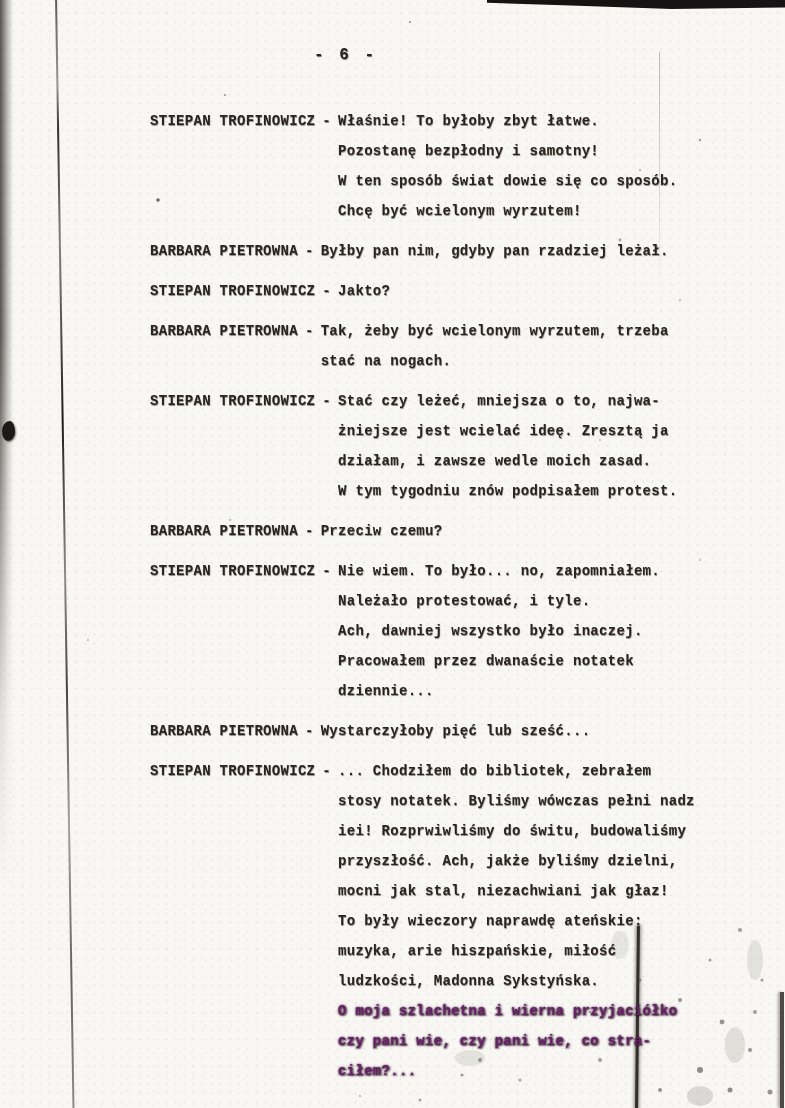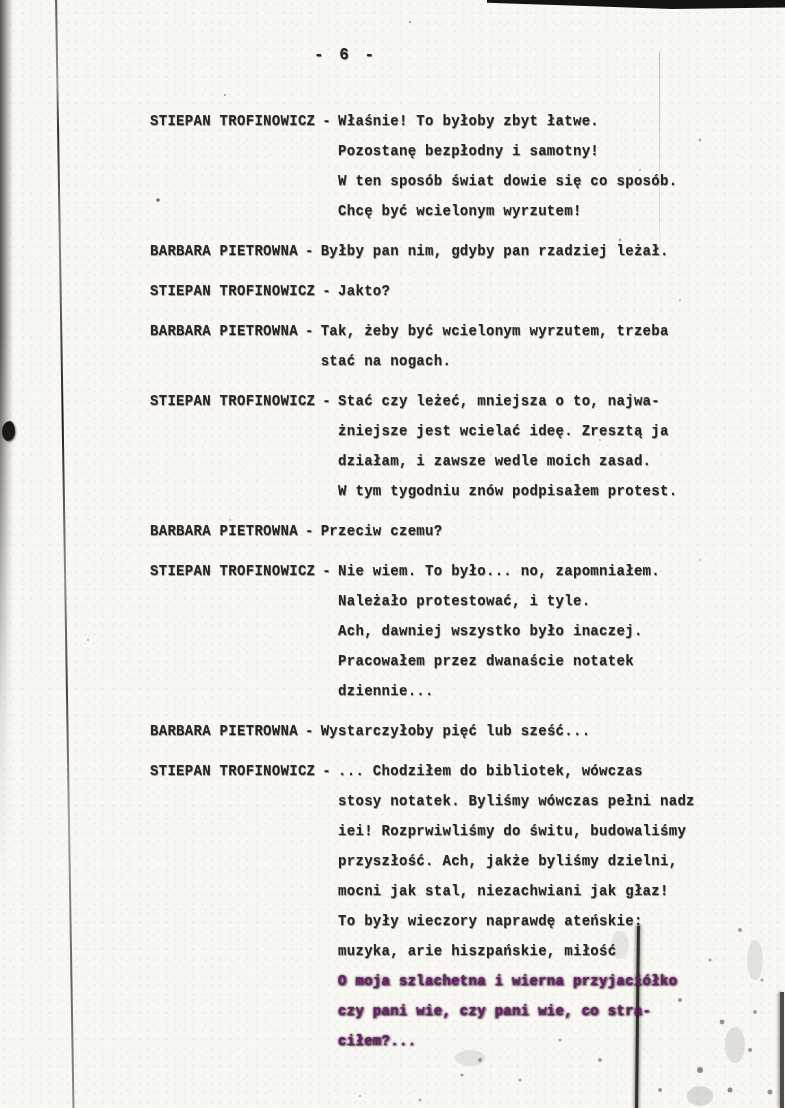--- a/index.html
+++ b/index.html
@@ -210,26 +210,27 @@
     <div class="sep">-</div>
     <div class="lines">
       <div class="line">Wystarczyłoby pięć lub sześć...</div>
     </div>
   </div>
 
   <div class="cue">
     <div class="speaker">STIEPAN TROFINOWICZ</div>
     <div class="sep">-</div>
     <div class="lines">
-      <div class="line">... Chodziłem do bibliotek, wówczas</div>
+      <div class="line">... Chodziłem do bibliotek, zebrałem</div>
       <div class="line">stosy notatek. Byliśmy wówczas pełni nadz</div>
       <div class="line">iei! Rozprwiwliśmy do świtu, budowaliśmy</div>
       <div class="line">przyszłość. Ach, jakże byliśmy dzielni,</div>
       <div class="line">mocni jak stal, niezachwiani jak głaz!</div>
       <div class="line">To były wieczory naprawdę ateńskie:</div>
       <div class="line">muzyka, arie hiszpańskie, miłość</div>
+      <div class="line">ludzkości, Madonna Sykstyńska.</div>
       <div class="line smudge">O moja szlachetna i wierna przyjaciółko</div>
       <div class="line smudge">czy pani wie, czy pani wie, co stra-</div>
       <div class="line smudge">ciłem?...</div>
     </div>
   </div>
 
 </div>
 
 </body></html>

